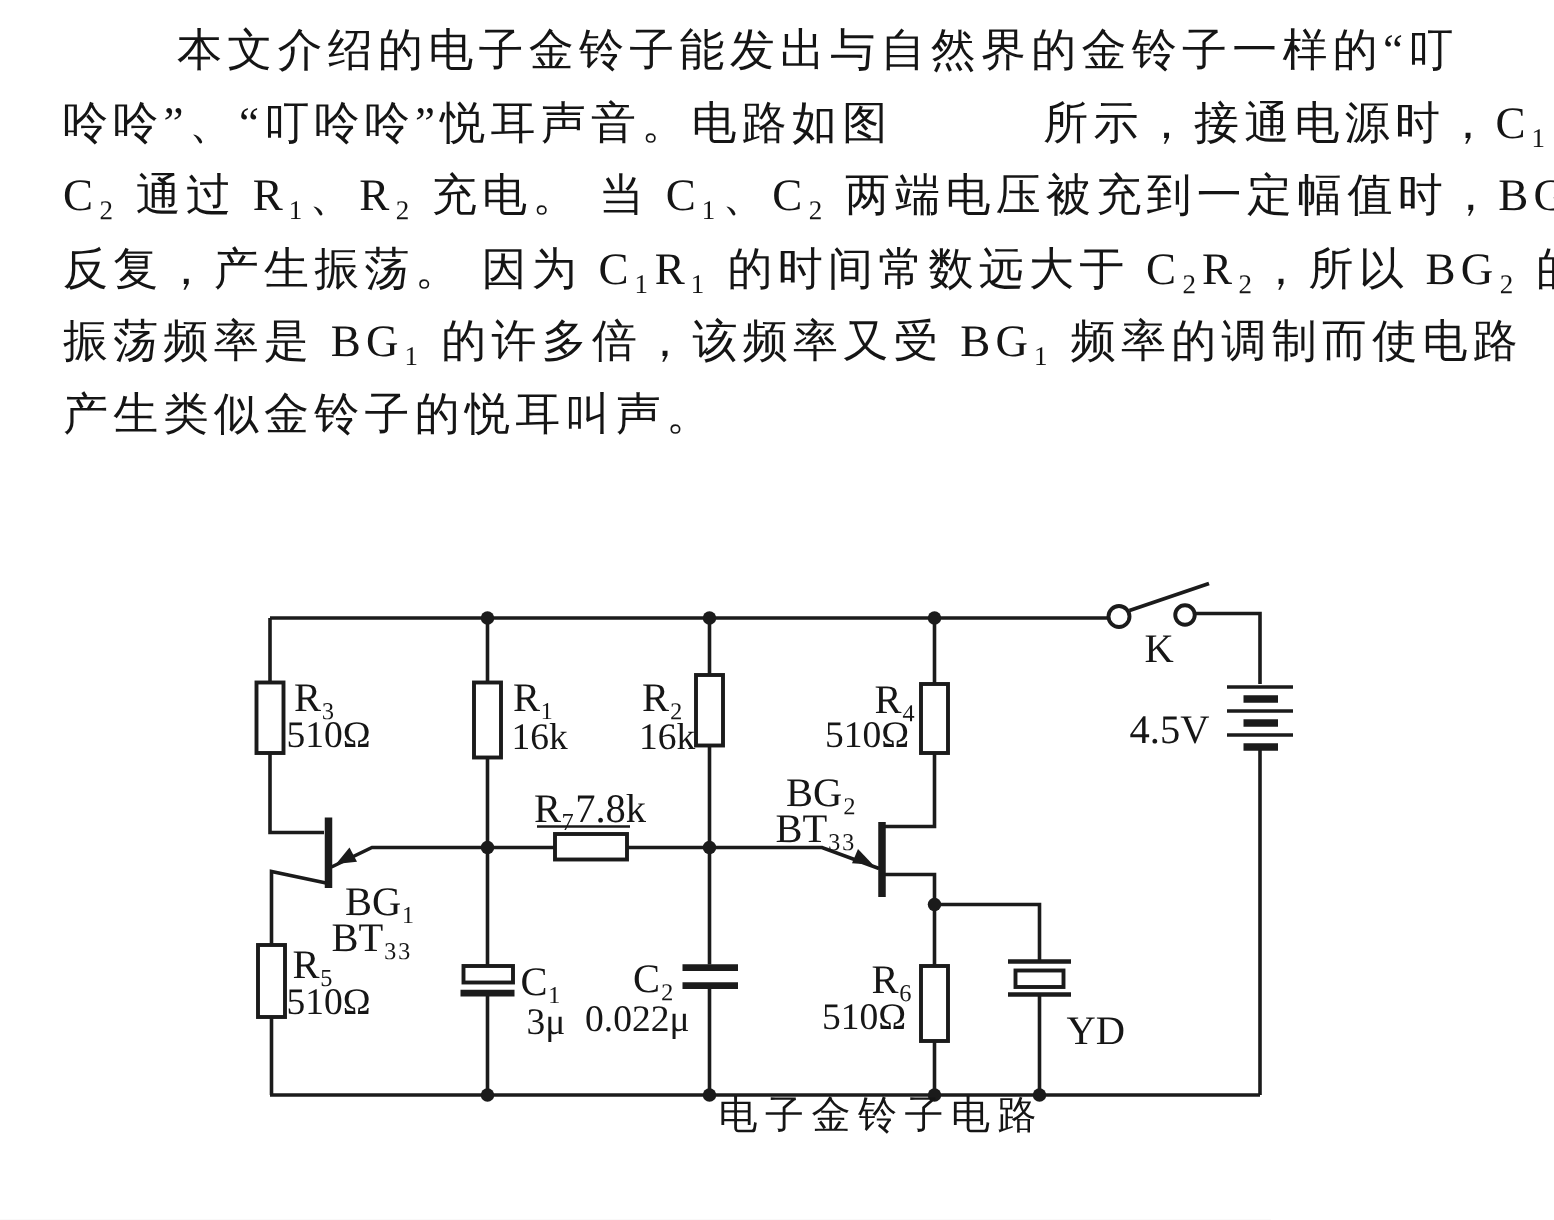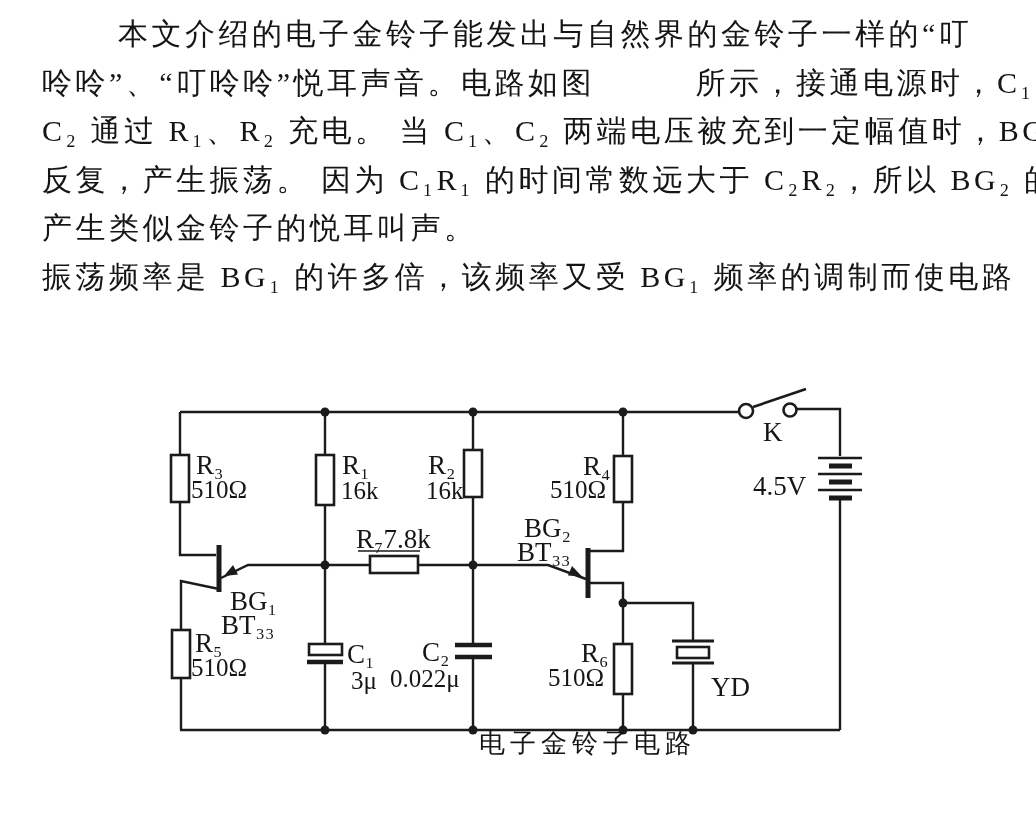--- a/index.html
+++ b/index.html
@@ -51,22 +51,22 @@
 </head>
 <body>
 
 <div id="page">
 
   <div class="article">
     <div class="line first">本文介绍的电子金铃子能发出与自然界的金铃子一样的“叮</div>
     <div class="line">呤呤”、“叮呤呤”悦耳声音。电路如图　　　所示，接通电源时，C₁、</div>
     <div class="line">C₂ 通过 R₁、R₂ 充电。 当 C₁、C₂ 两端电压被充到一定幅值时，BG₁、</div>
     <div class="line">反复，产生振荡。 因为 C₁R₁ 的时间常数远大于 C₂R₂，所以 BG₂ 的</div>
+    <div class="line">振荡频率是 BG₁ 的许多倍，该频率又受 BG₁ 频率的调制而使电路</div>
     <div class="line">产生类似金铃子的悦耳叫声。</div>
-    <div class="line">振荡频率是 BG₁ 的许多倍，该频率又受 BG₁ 频率的调制而使电路</div>
   </div>
 
 
   <svg class="circuit-svg" width="1036" height="813" viewBox="0 0 1036 813">
     <g stroke="#1b1b1b" fill="none" stroke-width="2.4">
 
       <path d="M180,412 H738"></path>
       <path d="M797,409 H840 V456"></path>
       <path d="M840,500 V730"></path>
       <path d="M180,730 H840"></path>

